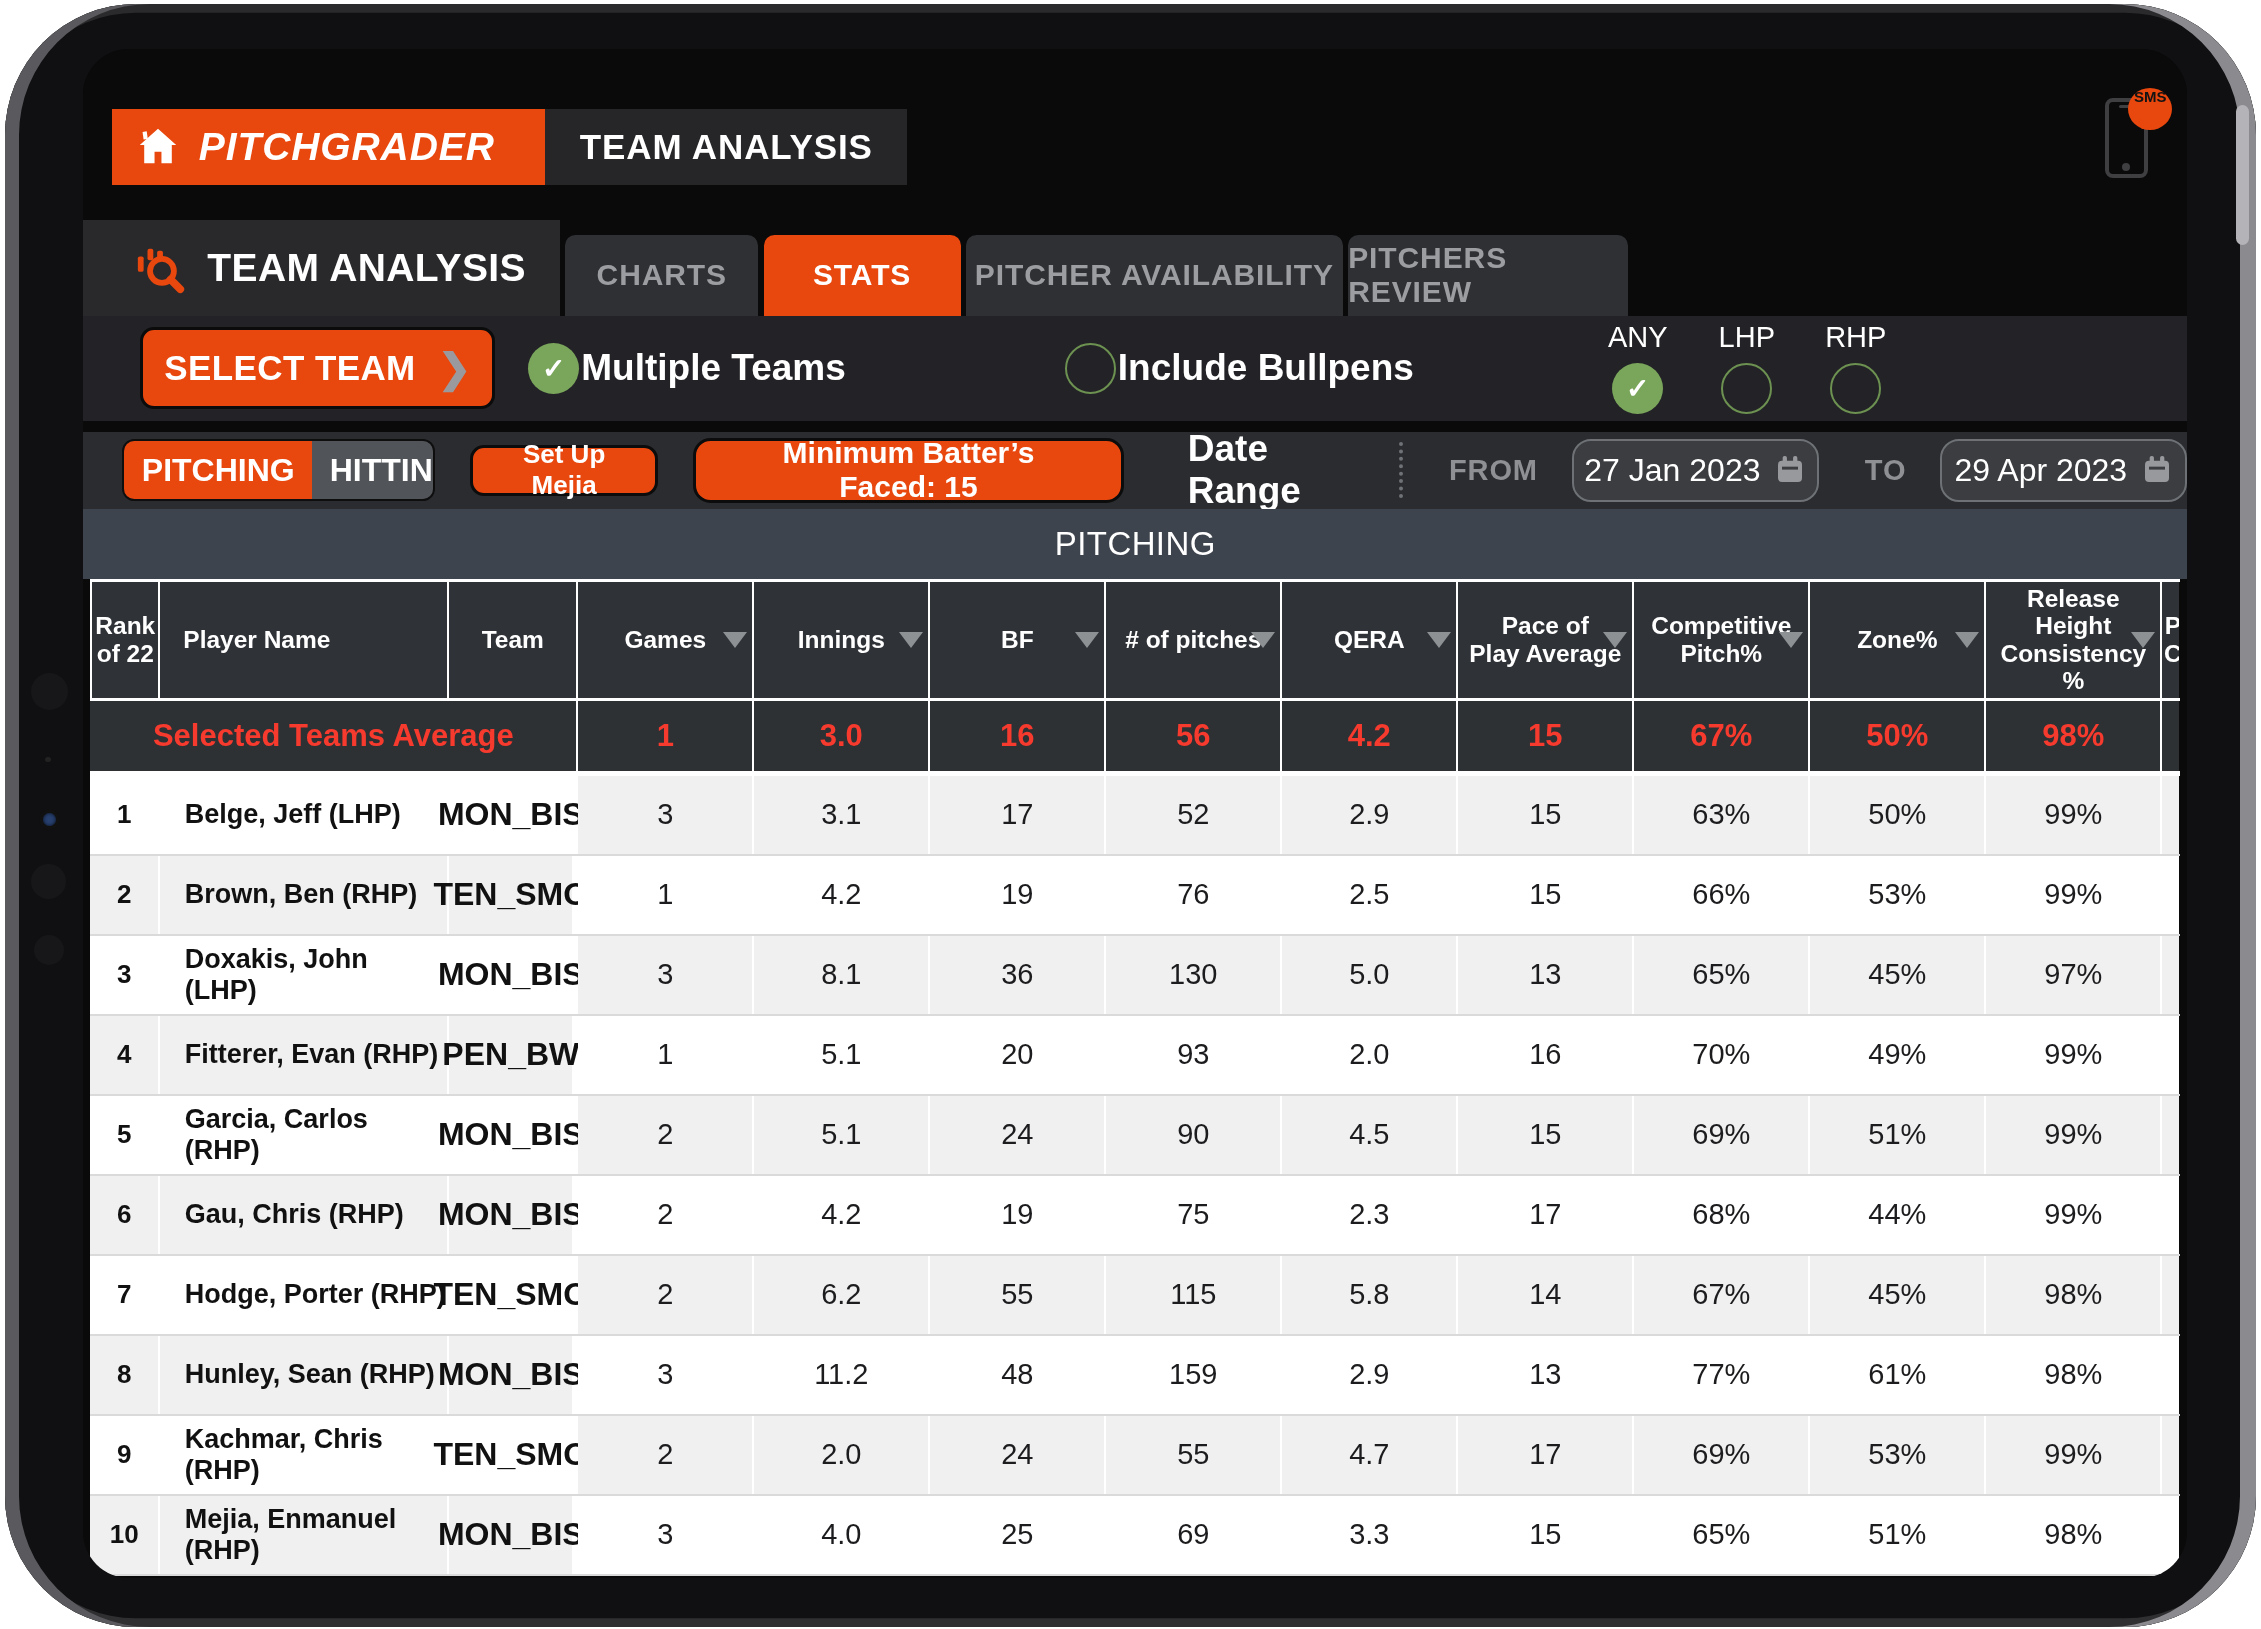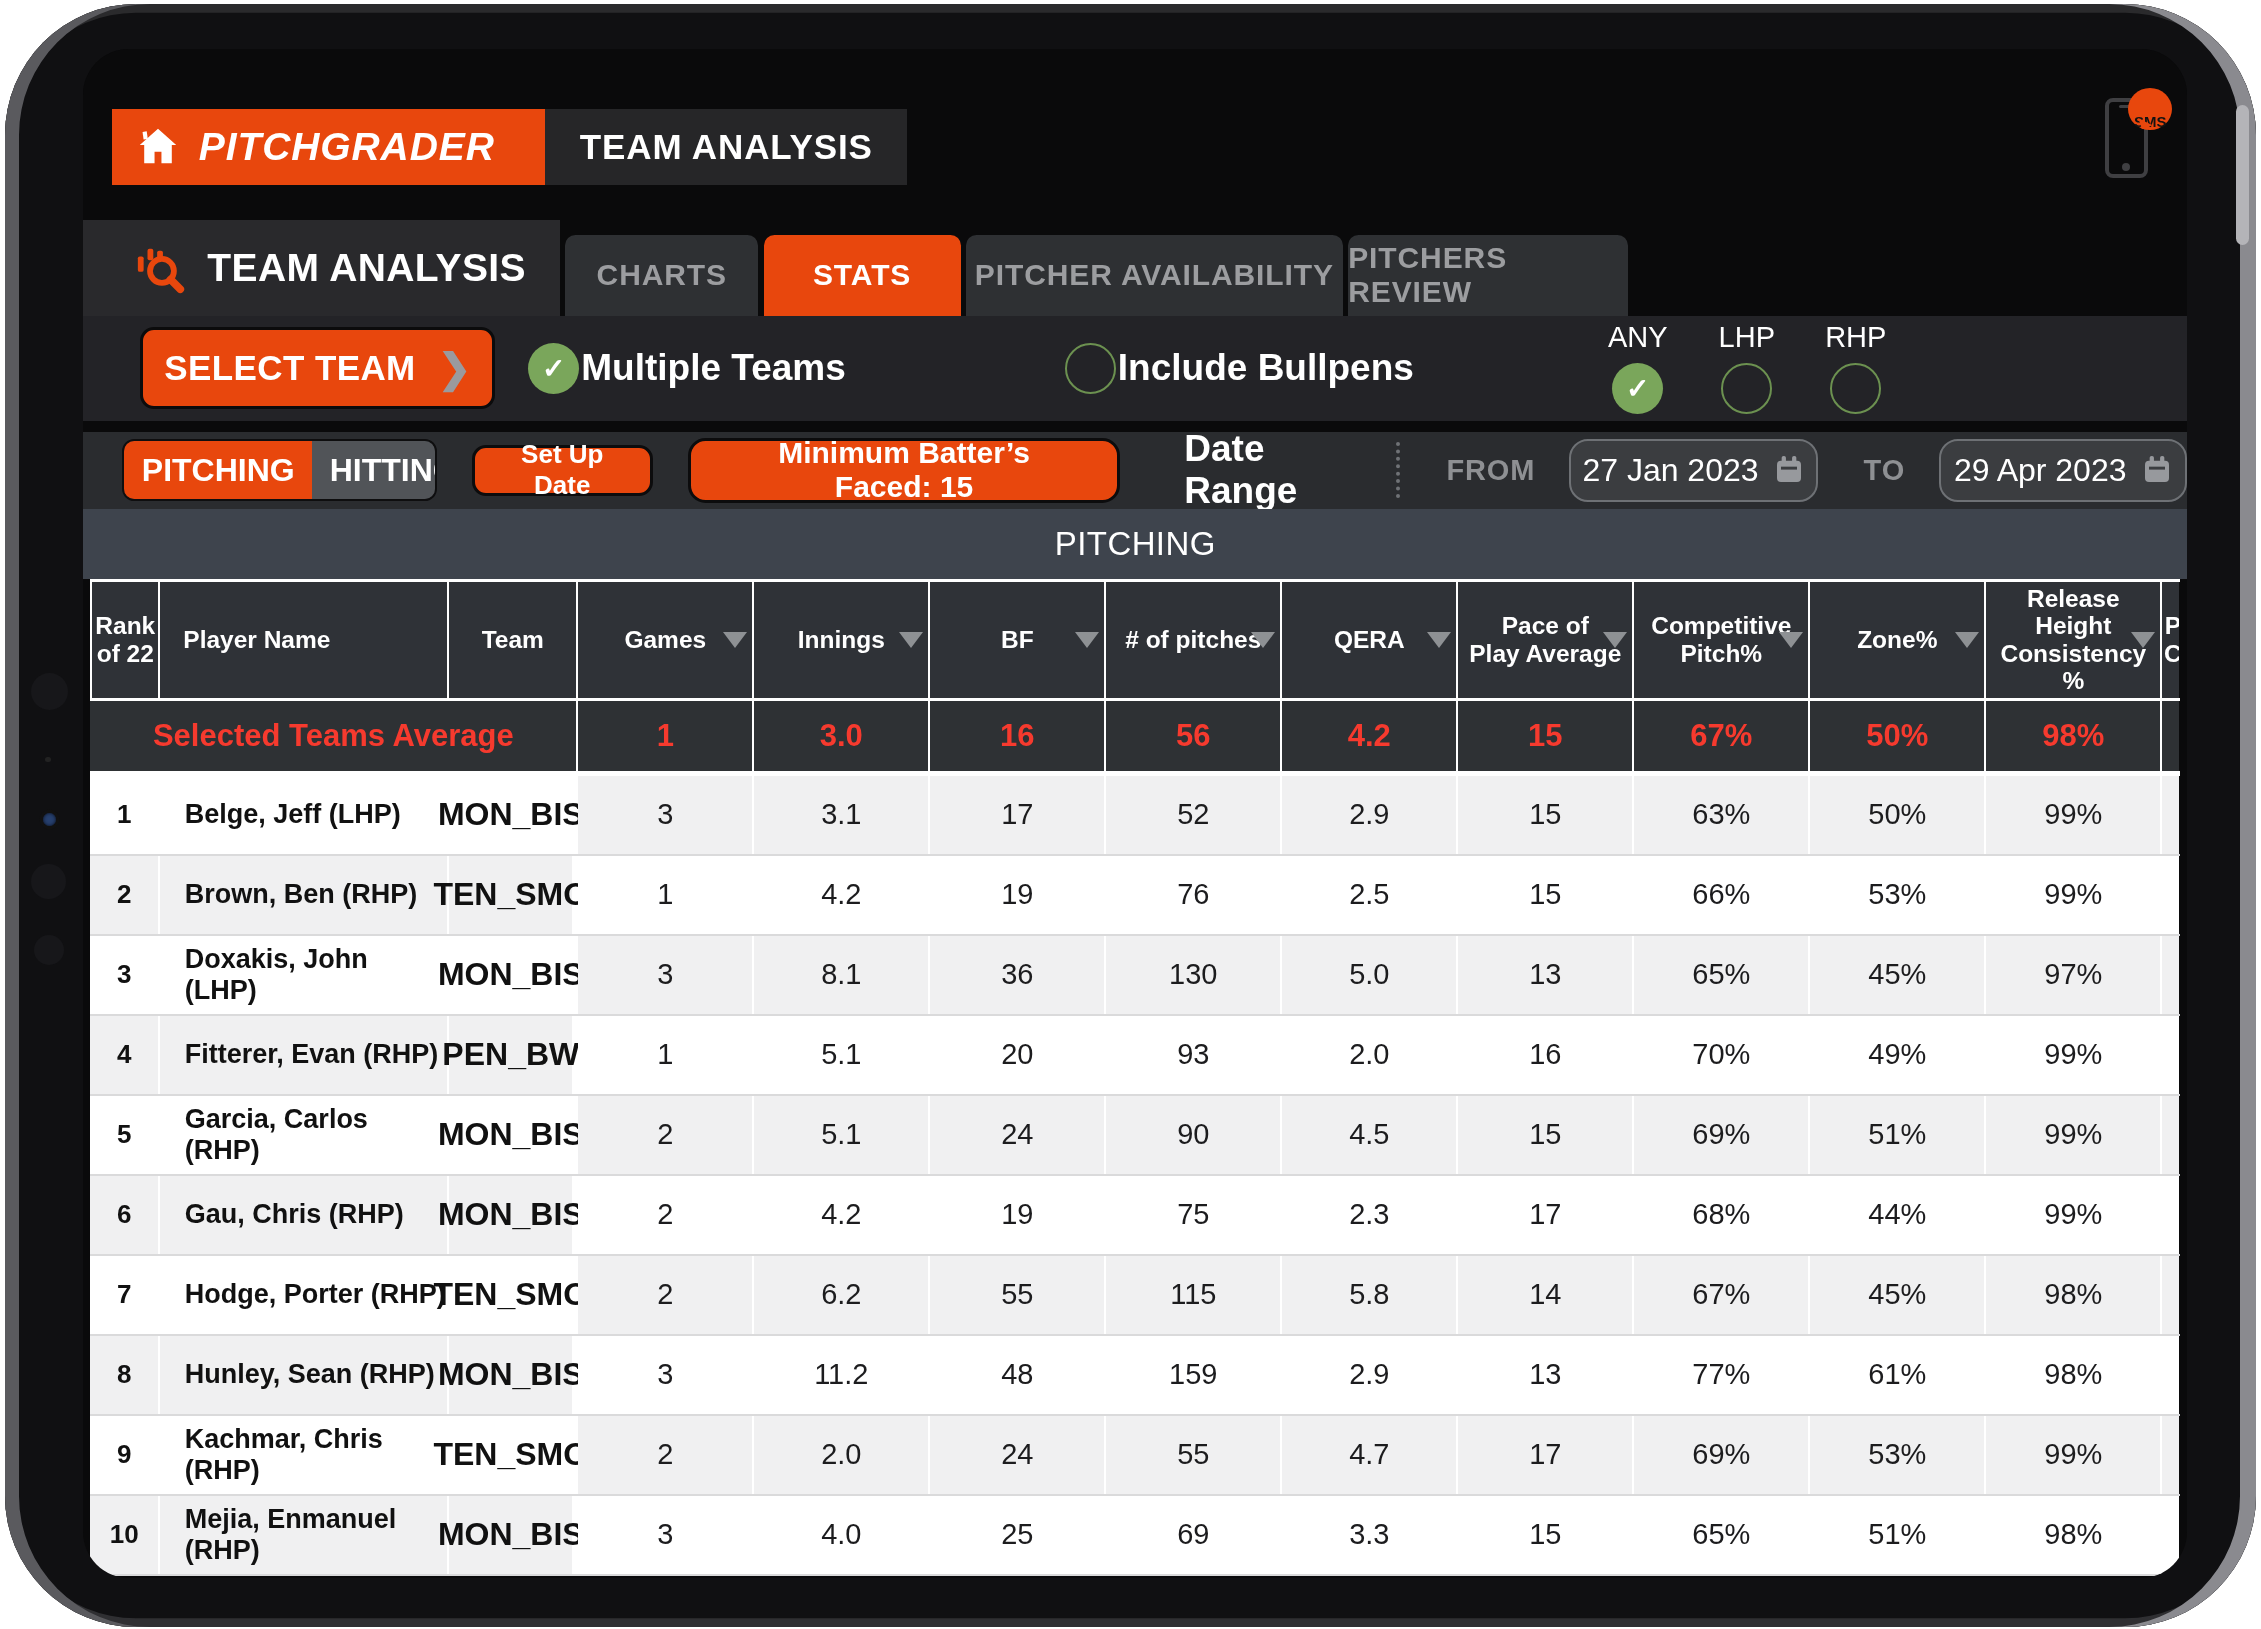--- a/index.html
+++ b/index.html
@@ -19,21 +19,21 @@
   
   .topbar{position:absolute;left:0;top:0;width:100%;height:171px;background:#0a0a0b;}
   .logo-box{position:absolute;left:29px;top:60px;width:433px;height:76px;background:#E8470D;display:flex;align-items:center;padding-left:23px;box-sizing:border-box;}
   .logo-text{color:#fff;font-size:39px;font-weight:800;font-style:italic;letter-spacing:0.9px;margin-left:17.5px;}
   .title-box{position:absolute;left:462px;top:60px;width:362px;height:76px;background:#262628;display:flex;align-items:center;justify-content:center;}
   .title-text{color:#fff;font-size:35px;font-weight:700;letter-spacing:0.9px;}
   .sms-wrap{position:absolute;left:2022px;top:39px;width:96px;height:105px;}
   .phone{position:absolute;left:0;top:10.5px;width:35px;height:72px;border:4.4px solid #3F3F42;border-radius:8px;}
   .phone::before{content:"";position:absolute;left:9.6px;top:2.6px;width:12.3px;height:3.5px;background:#3F3F42;border-radius:1.8px;}
   .phone::after{content:"";position:absolute;left:12.3px;bottom:3.5px;width:8px;height:8px;background:#3F3F42;border-radius:50%;}
-  .bubble{position:absolute;left:23px;top:0;width:44px;height:42px;background:#E8470D;border-radius:50%;display:flex;align-items:flex-end;justify-content:center;color:#131313;font-weight:800;font-size:15px;}
+  .bubble{position:absolute;left:23px;top:0;width:44px;height:42px;background:#E8470D;border-radius:50%;display:flex;align-items:flex-start;justify-content:center;color:#131313;font-weight:800;font-size:15px;}
   .bubble::after{content:"";position:absolute;left:5.3px;bottom:-7px;width:0;height:0;border:8px solid transparent;border-top-color:#E8470D;transform:rotate(25deg);}
   
   .nav-band{position:absolute;left:0;top:171px;width:100%;height:96px;background:#0a0a0b;}
   .section-block{position:absolute;left:0;top:0;width:477px;height:96px;background:#29292C;display:flex;align-items:center;padding-left:51px;box-sizing:border-box;}
   .section-title{color:#fff;font-size:39px;font-weight:700;letter-spacing:0.4px;margin-left:19px;}
   .tab-bar{position:absolute;left:482px;bottom:0;display:flex;gap:5.3px;align-items:flex-end;}
   .tab{height:81px;background:#2E3033;border-radius:10.5px 10.5px 0 0;color:#9C9DA0;font-size:30px;font-weight:700;letter-spacing:0.9px;display:flex;align-items:center;justify-content:center;}
   .tab:nth-child(1){width:193px;}.tab:nth-child(2){width:197px;}.tab:nth-child(3){width:377px;}.tab:nth-child(4){width:280px;}
   .tab-active{background:#E8470D;color:#fff;}
   
@@ -168,21 +168,21 @@
             <div class="chk chk-outline"></div>
           </div>
         </div>
     </div>
 
     <div class="filter-band">
       <div class="seg">
         <div class="seg-opt seg-active">PITCHING</div>
         <div class="seg-opt">HITTING</div>
       </div>
-      <button class="pill pill-small">Set Up Date</button>
+      <button class="pill pill-small">Set Up Mejia</button>
       <button class="pill pill-big">Minimum Batter’s Faced: 15</button>
       <span class="dr-label">Date Range</span>
       <span class="dots"></span>
       <span class="fromto">FROM</span>
       <div class="date-field">
         <span class="date-val">27 Jan 2023</span>
         <svg width="32" height="32" viewBox="0 0 24 24">
           <rect x="3" y="5" width="18" height="16" rx="3" fill="#97999D"></rect>
           <rect x="6.5" y="1.5" width="3.2" height="6" rx="1.4" fill="#97999D"></rect>
           <rect x="14.3" y="1.5" width="3.2" height="6" rx="1.4" fill="#97999D"></rect>

